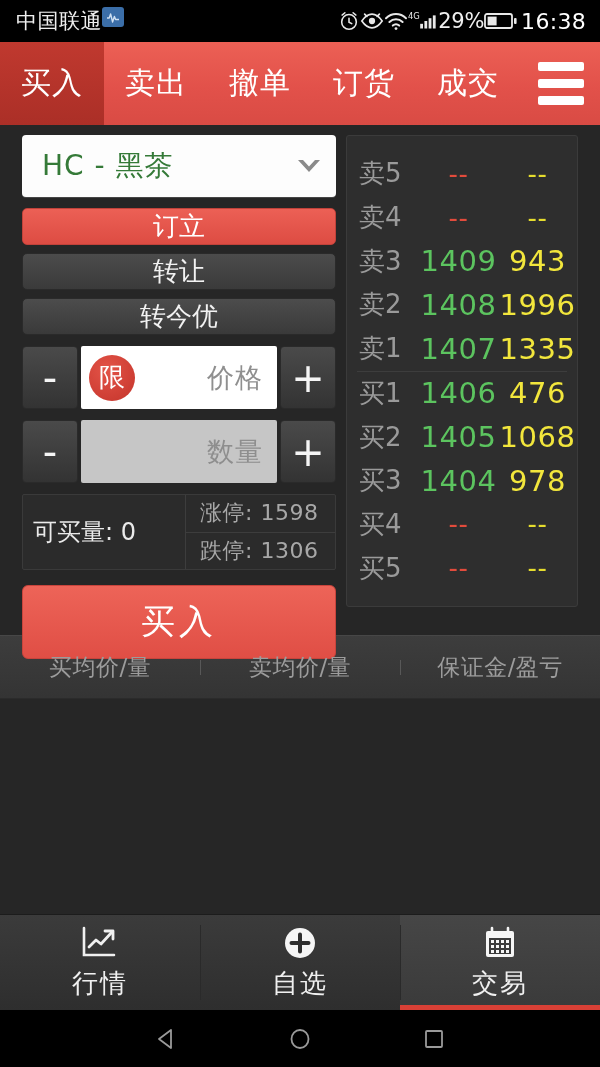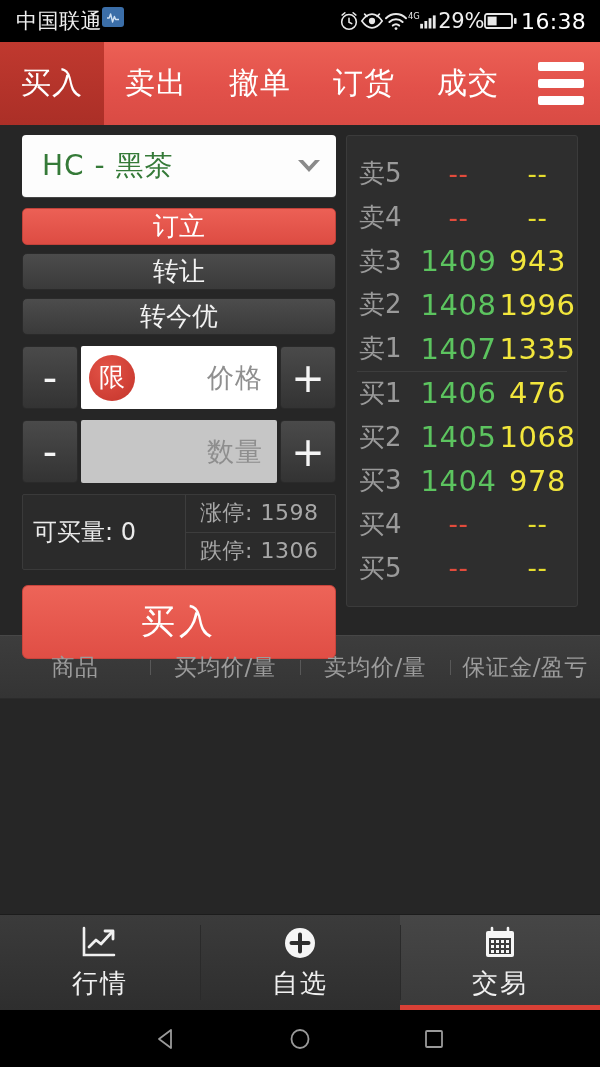--- a/index.html
+++ b/index.html
@@ -382,21 +382,20 @@
         <div class="ob-row">
           <span class="ob-label">买5</span>
           <span class="ob-price empty">--</span>
           <span class="ob-qty empty">--</span>
         </div>
       </div>
     </div>
   </div>
 
   <div class="poshdr">
-    <div class="poshdr-cell">商品</div>
     <div class="poshdr-cell">买均价/量</div>
     <div class="poshdr-cell">卖均价/量</div>
     <div class="poshdr-cell">保证金/盈亏</div>
   </div>
   <div class="posbody"></div>
 
   <div class="bottomnav">
     <div class="navitem">
       <span class="nav-ico">
         <svg width="38" height="34" viewBox="0 0 38 34">

